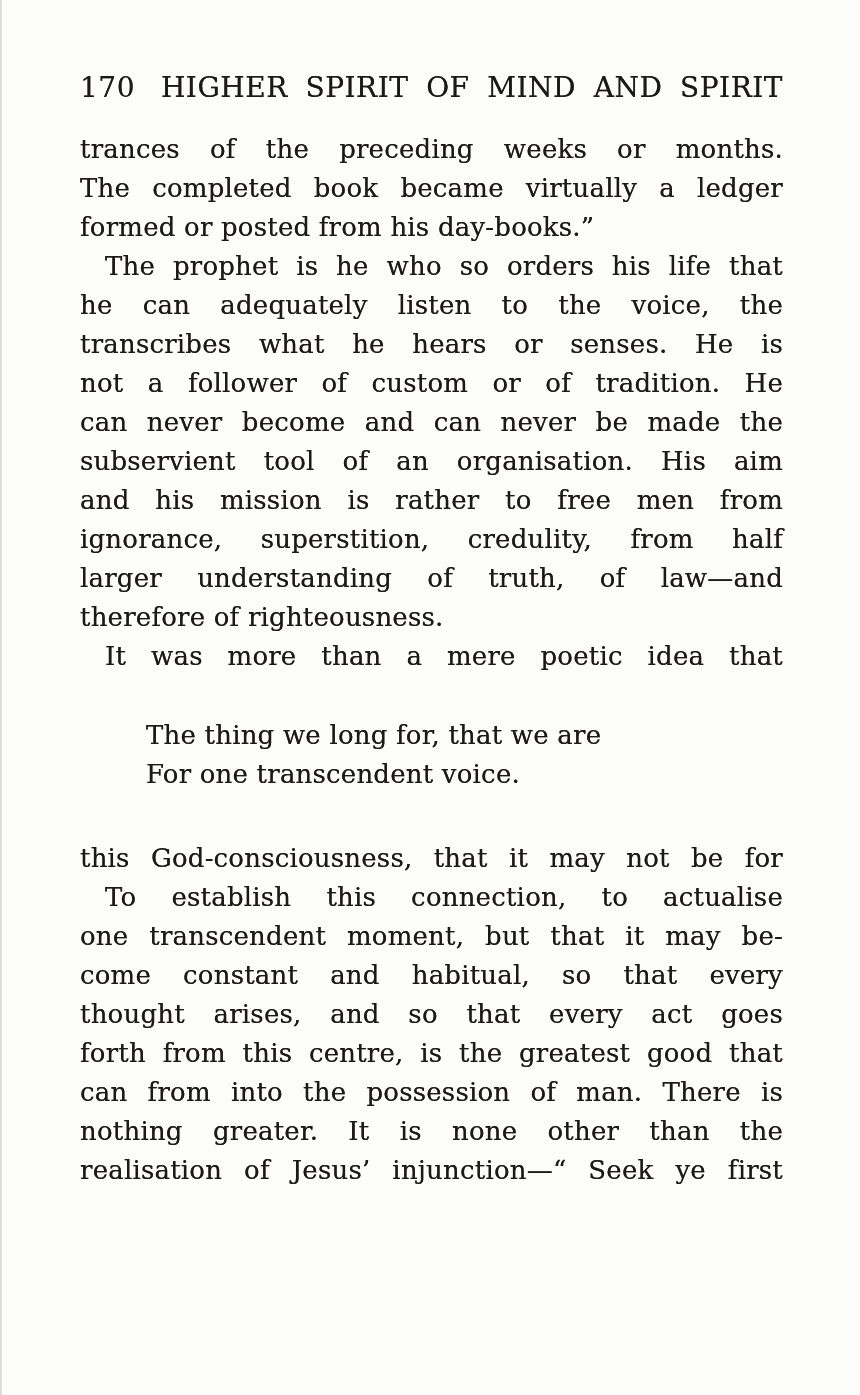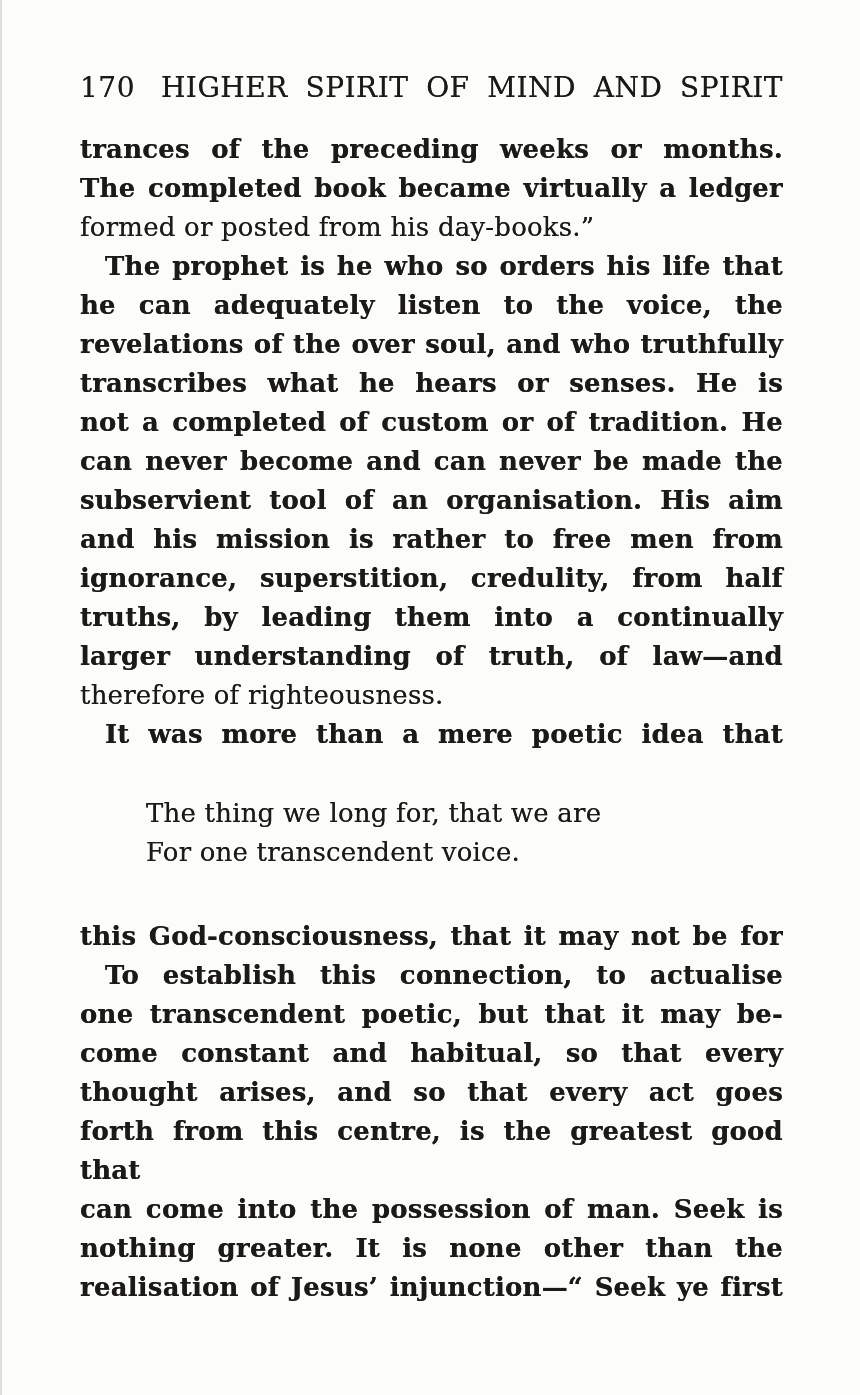--- a/index.html
+++ b/index.html
@@ -53,21 +53,20 @@
     text-shadow: 0 0 0.6px rgba(28,26,23,0.8);
   }
   .paragraph { margin: 0; }
   .line {
     text-align: left;
     text-align-last: left;
   }
   .line.j {
     text-align: justify;
     text-align-last: justify;
-    font-weight: bold;
   }
   .line.indent { text-indent: 25px; }
   .verse {
     margin: 40px 0 45px 66px;
   }
   .verse .line { text-align: left; }
 </style>
 </head>
 <body>
 
@@ -79,43 +78,41 @@
   </div>
   <main class="page-body">
       <div class="paragraph">
         <div class="line j">trances of the preceding weeks or months.</div>
         <div class="line j">The completed book became virtually a ledger</div>
         <div class="line">formed or posted from his day-books.”</div>
       </div>
       <div class="paragraph">
         <div class="line j indent">The prophet is he who so orders his life that</div>
         <div class="line j">he can adequately listen to the voice, the</div>
-        <div class="line j">revelations of the over soul, and who truthfully</div>
         <div class="line j">transcribes what he hears or senses. He is</div>
-        <div class="line j">not a completed of custom or of tradition. He</div>
+        <div class="line j">not a follower of custom or of tradition. He</div>
         <div class="line j">can never become and can never be made the</div>
         <div class="line j">subservient tool of an organisation. His aim</div>
         <div class="line j">and his mission is rather to free men from</div>
         <div class="line j">ignorance, superstition, credulity, from half</div>
-        <div class="line j">truths, by leading them into a continually</div>
         <div class="line j">larger understanding of truth, of law—and</div>
         <div class="line">therefore of righteousness.</div>
       </div>
       <div class="paragraph">
         <div class="line j indent">It was more than a mere poetic idea that</div>
       </div>
       <div class="verse">
         <div class="line">The thing we long for, that we are</div>
         <div class="line">For one transcendent voice.</div>
       </div>
       <div class="paragraph">
         <div class="line j">this God-consciousness, that it may not be for</div>
         <div class="line j indent">To establish this connection, to actualise</div>
-        <div class="line j">one transcendent poetic, but that it may be-</div>
+        <div class="line j">one transcendent moment, but that it may be-</div>
         <div class="line j">come constant and habitual, so that every</div>
         <div class="line j">thought arises, and so that every act goes</div>
         <div class="line j">forth from this centre, is the greatest good that</div>
-        <div class="line j">can come into the possession of man. Seek is</div>
+        <div class="line j">can from into the possession of man. There is</div>
         <div class="line j">nothing greater. It is none other than the</div>
         <div class="line j">realisation of Jesus’ injunction—“ Seek ye first</div>
       </div>
     </main>
 </div>
 
 </body></html>

